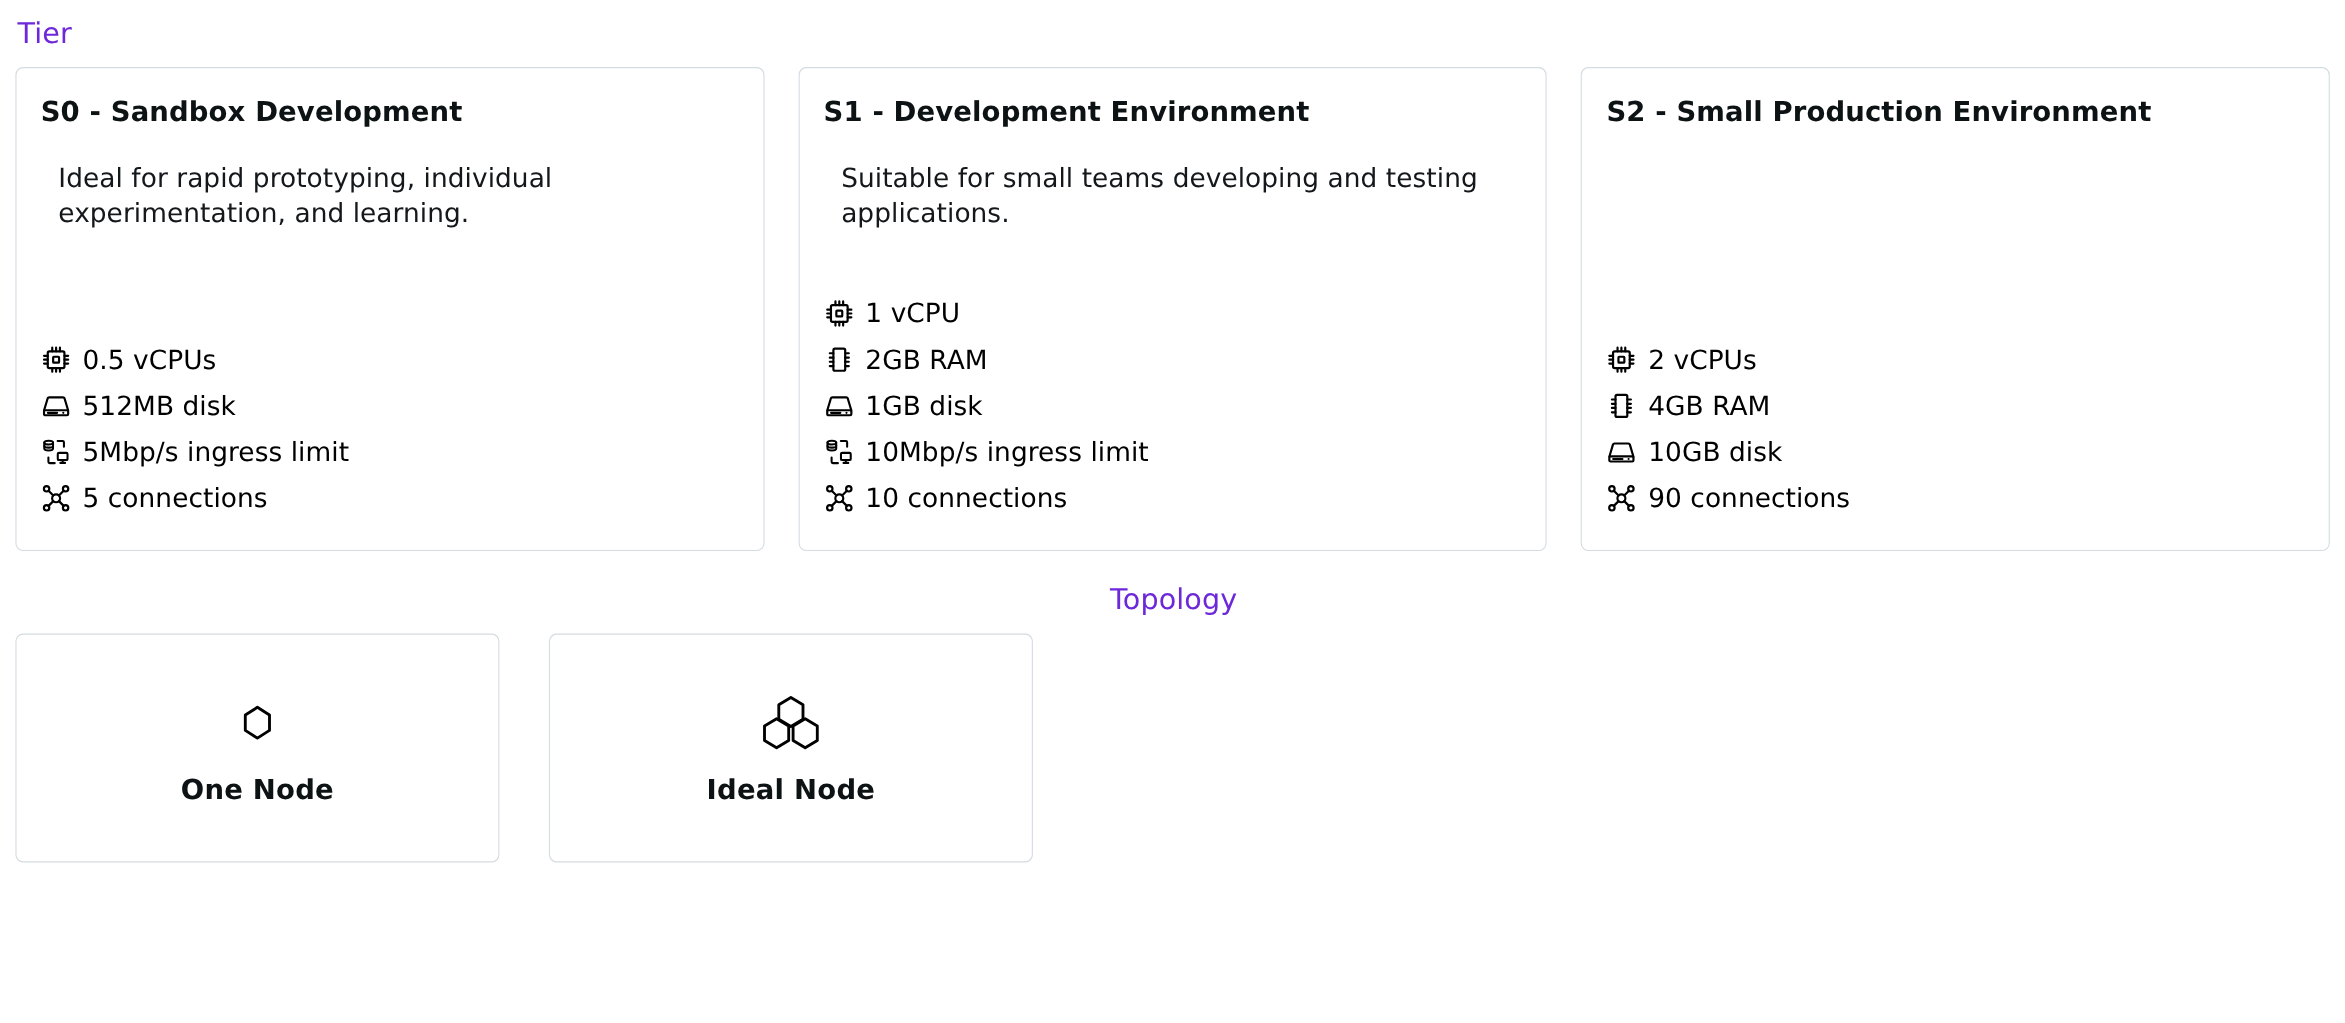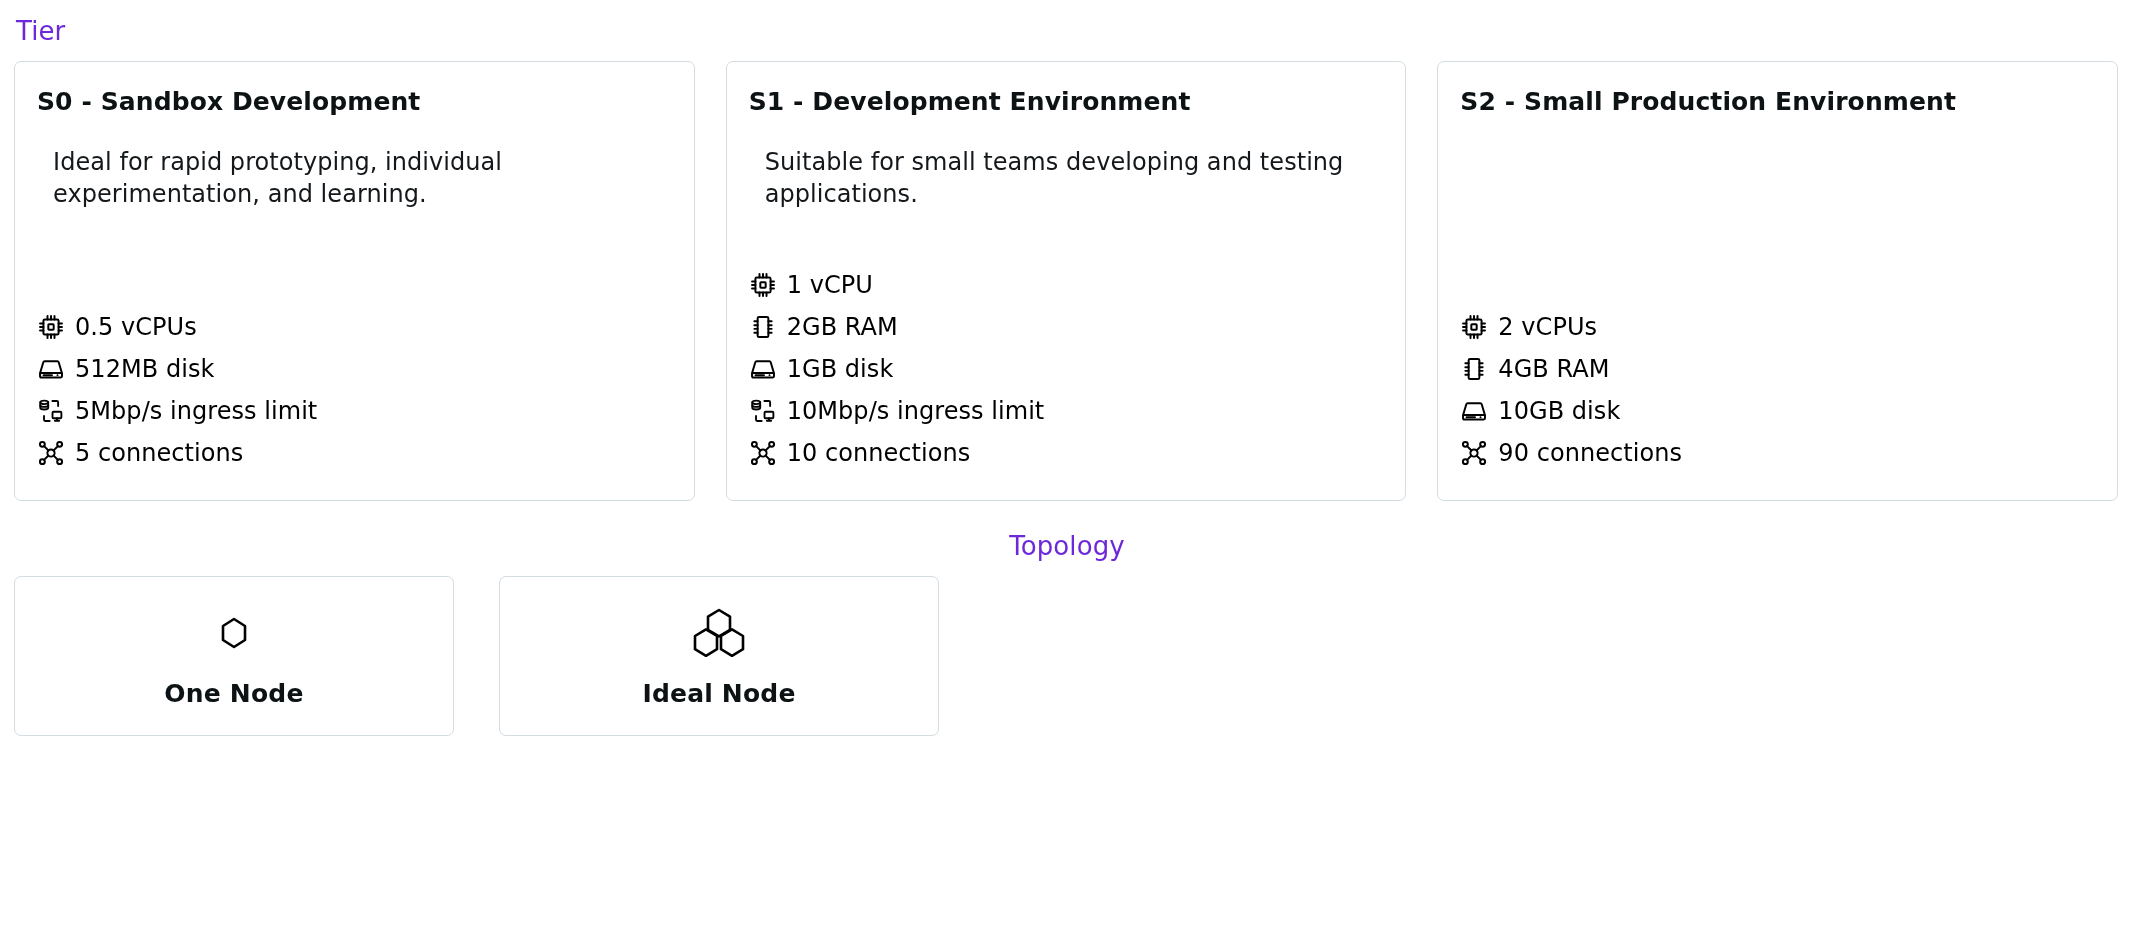--- a/index.html
+++ b/index.html
@@ -98,21 +98,21 @@
   }
   .spec-text { white-space: nowrap; }
 
   
   .topology-row {
     display: flex;
     gap: 45px;
   }
   .topo-card {
     width: 440px;
-    height: 160px;
+    height: 208px;
     border: 1.6px solid #d3dce1;
     border-radius: 7px;
     background: #ffffff;
     display: flex;
     flex-direction: column;
     align-items: center;
     justify-content: center;
     gap: 22px;
   }
   .topo-icon {

